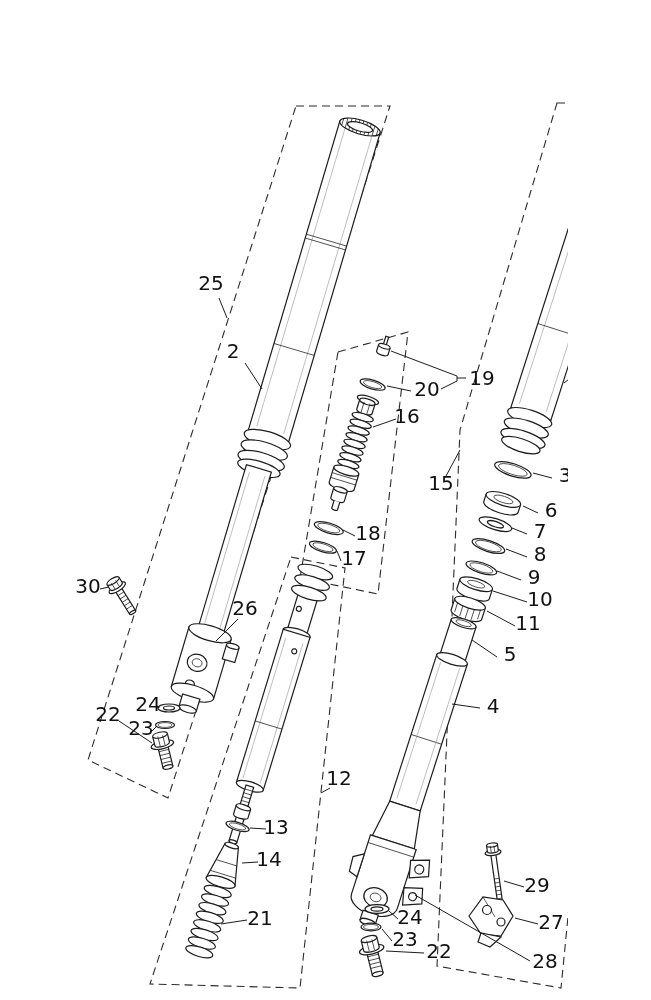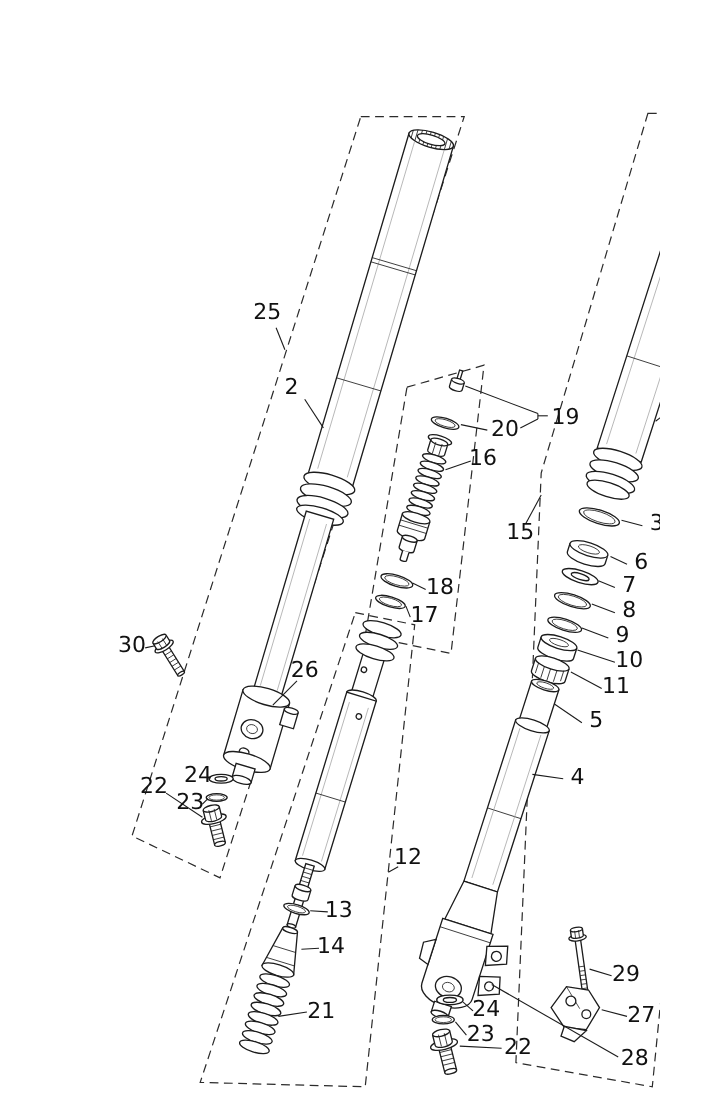--- a/index.html
+++ b/index.html
@@ -1,16 +1,16 @@
 <!DOCTYPE html>
 <html><head>
 <meta charset="utf-8">
 <style>
   html,body{margin:0;padding:0;background:#fff;}
-  .stage{position:relative;width:568px;height:1000px;background:#fff;overflow:hidden;margin-left:32px;}
+  .stage{position:relative;width:568px;height:1000px;background:#fff;overflow:hidden;}
   svg{display:block;}
   .ln{stroke:#1c1c1c;stroke-width:1.2;fill:none;stroke-linecap:round;}
   .fw{stroke:#1c1c1c;stroke-width:1.2;fill:#ffffff;}
   .thin{stroke:#1c1c1c;stroke-width:0.7;fill:none;}
   .shade{stroke:#9d9d9d;stroke-width:0.6;fill:none;}
   .dash{stroke:#2b2b2b;stroke-width:1.1;fill:none;stroke-dasharray:8 5;}
   .leader{stroke:#1c1c1c;stroke-width:1;fill:none;}
   .lbl{font-family:"DejaVu Sans","Liberation Sans",sans-serif;font-size:20px;fill:#111;}
 </style>
 </head>

